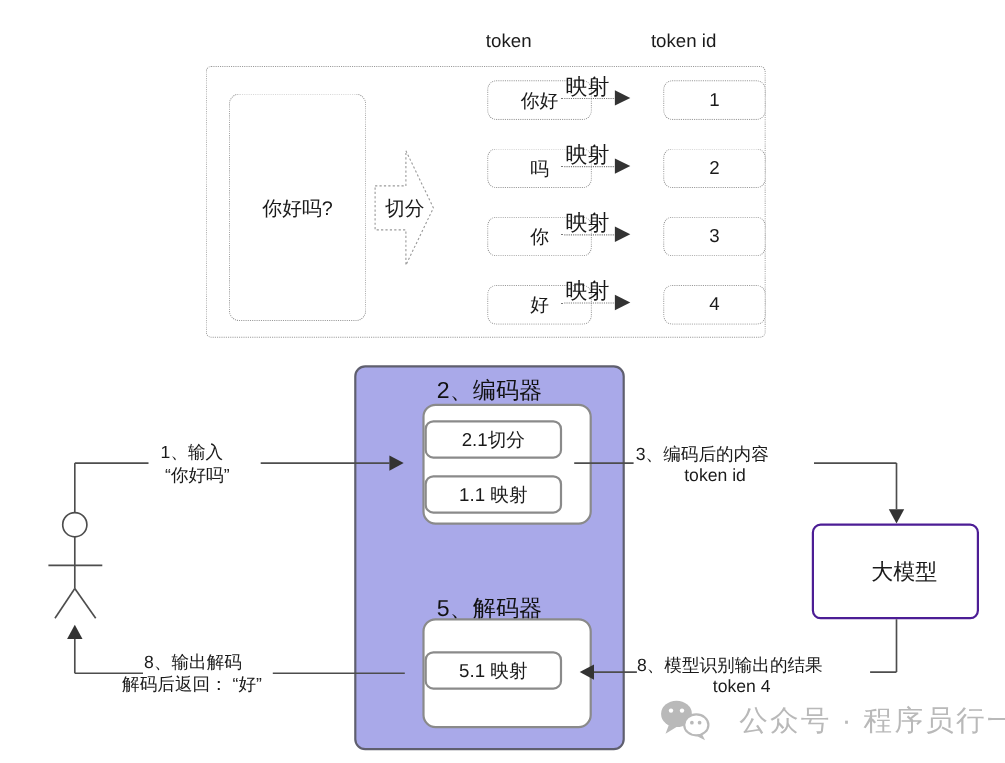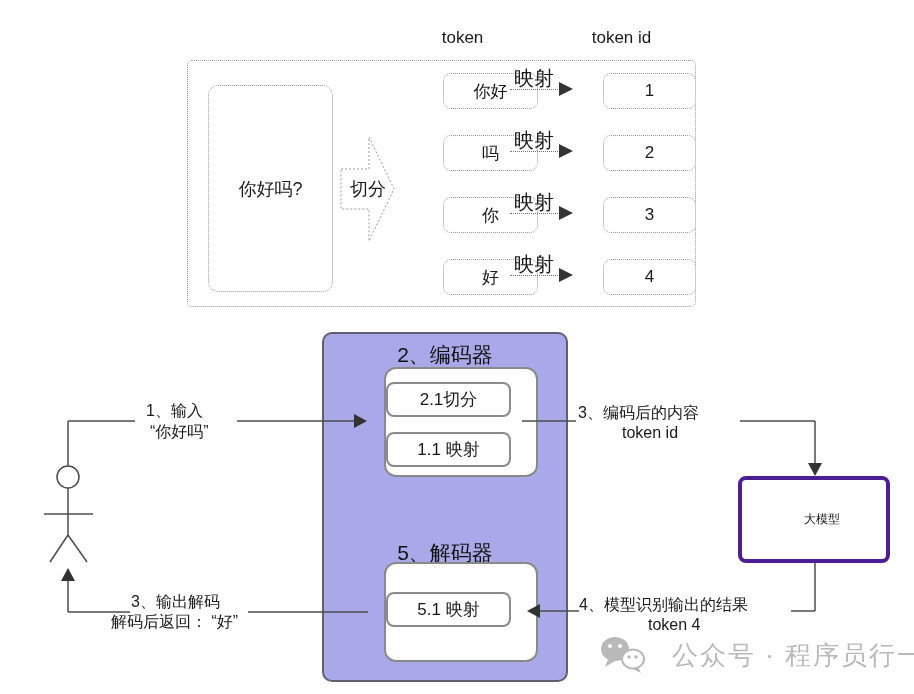--- a/index.html
+++ b/index.html
@@ -40,22 +40,22 @@
   .white-box{position:absolute;left:368px;width:154px;background:#fff;
     border:2px solid #8a8a8a;border-radius:12px;box-sizing:border-box;
     display:flex;flex-direction:column;align-items:flex-start;margin-left:16px;}
   .white-box.enc{top:367px;height:110px;padding-top:13px;gap:15px;}
   .white-box.dec{top:562px;height:100px;padding-top:28px;}
   .sub-box{width:125px;height:35px;border:2px solid #8a8a8a;border-radius:8px;
     display:flex;align-items:center;justify-content:center;font-size:17px;
     box-sizing:border-box;background:#fff;}
 
   .model-box{position:absolute;left:738px;top:476px;width:152px;height:87px;
-    background:#fff;border:4px solid #4c1d95;border-radius:8px;box-sizing:border-box;
-    display:flex;align-items:center;justify-content:center;font-size:12px;padding-left:16px;}
+    background:#fff;border:2px solid #4c1d95;border-radius:8px;box-sizing:border-box;
+    display:flex;align-items:center;justify-content:center;font-size:20px;padding-left:16px;}
 
   #flow-svg{position:absolute;left:0;top:0;width:914px;height:694px;z-index:5;pointer-events:none;}
 
   .lbl{position:absolute;font-size:16px;color:#1a1a1a;white-space:nowrap;z-index:6;}
   #s1a{left:146px;top:401px;} #s1b{left:150px;top:422px;}
   #s3a{left:578px;top:403px;} #s3b{left:622px;top:424px;}
   #s4a{left:579px;top:595px;} #s4b{left:648px;top:616px;}
   #s2a{left:131px;top:592px;} #s2b{left:99px;top:612px;margin-left:12px;}
 
   .wm{position:absolute;left:600px;top:635px;display:flex;align-items:center;gap:26px;z-index:7;}
@@ -152,23 +152,23 @@
       <polygon points="808,463 815,476 822,463"></polygon>
       <polygon points="540,604 527,611 540,618"></polygon>
       <polygon points="61,581 68,568 75,581"></polygon>
     </g>
   </svg>
 
   <div class="lbl" id="s1a">1、输入</div>
   <div class="lbl" id="s1b">“你好吗”</div>
   <div class="lbl" id="s3a">3、编码后的内容</div>
   <div class="lbl" id="s3b">token id</div>
-  <div class="lbl" id="s4a">4、模型识别输出的结果</div>
+  <div class="lbl" id="s4a">8、模型识别输出的结果</div>
   <div class="lbl" id="s4b">token 4</div>
-  <div class="lbl" id="s2a">3、输出解码</div>
+  <div class="lbl" id="s2a">8、输出解码</div>
   <div class="lbl" id="s2b">解码后返回： “好”</div>
 
   <div class="wm">
     <svg width="46" height="40" viewBox="0 0 46 40">
       <ellipse cx="15" cy="14" rx="14" ry="12" fill="#b9b9b9"></ellipse>
       <polygon points="8,24 5,32 15,26" fill="#b9b9b9"></polygon>
       <circle cx="10" cy="11" r="2" fill="#ffffff"></circle>
       <circle cx="20" cy="11" r="2" fill="#ffffff"></circle>
       <ellipse cx="33" cy="24" rx="11" ry="9.5" fill="#ffffff" stroke="#b9b9b9" stroke-width="2"></ellipse>
       <polygon points="38,32 41,38 32,33.5" fill="#b9b9b9"></polygon>

